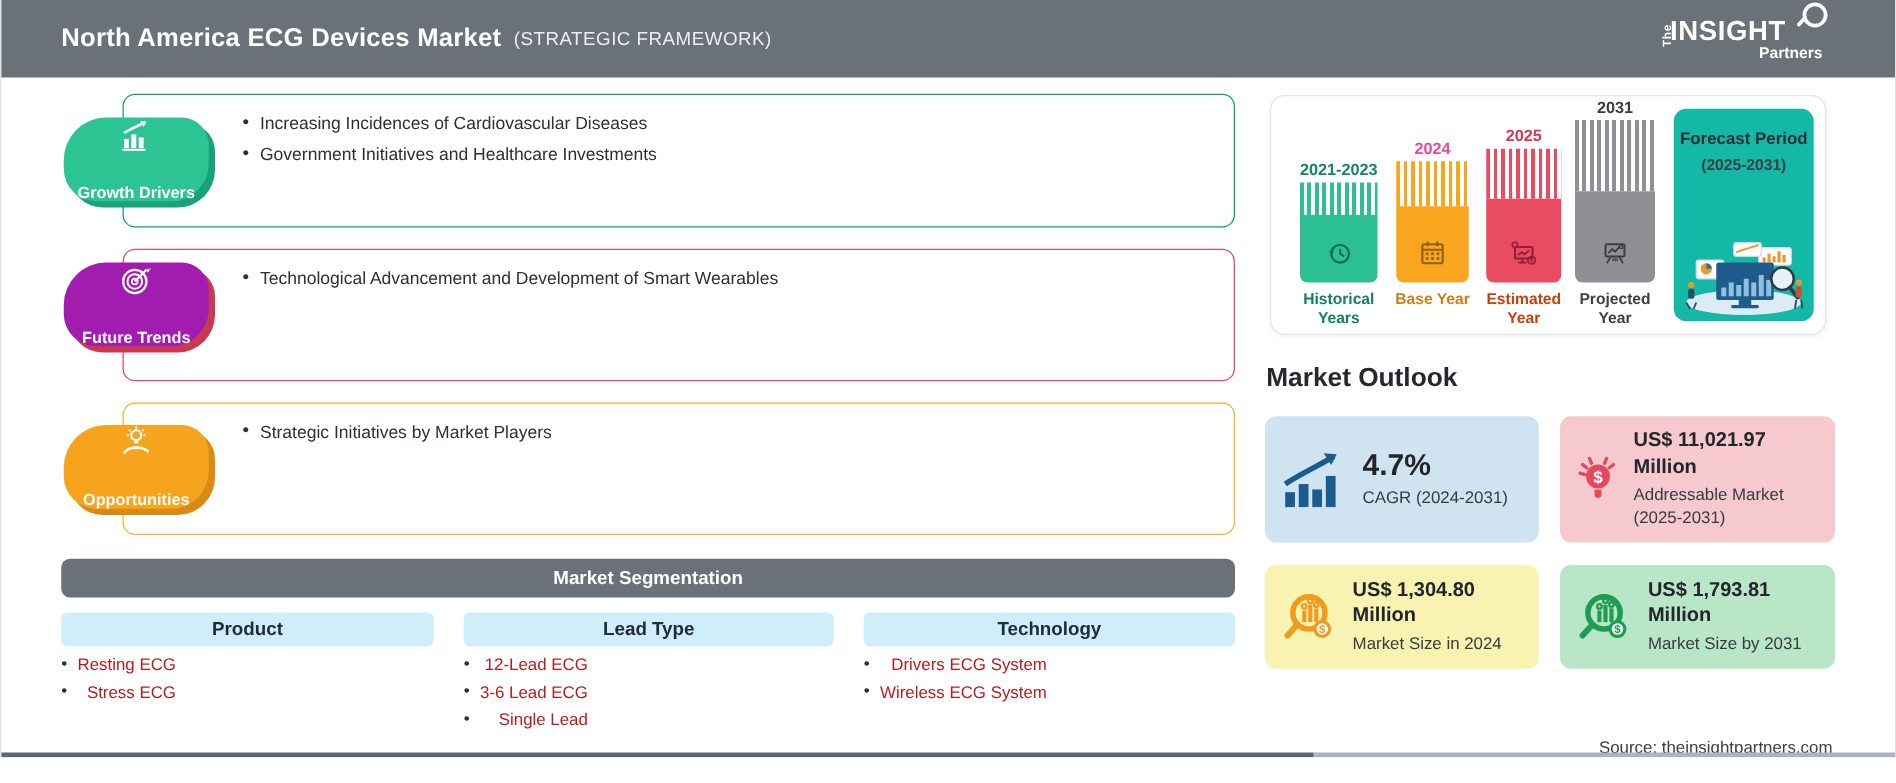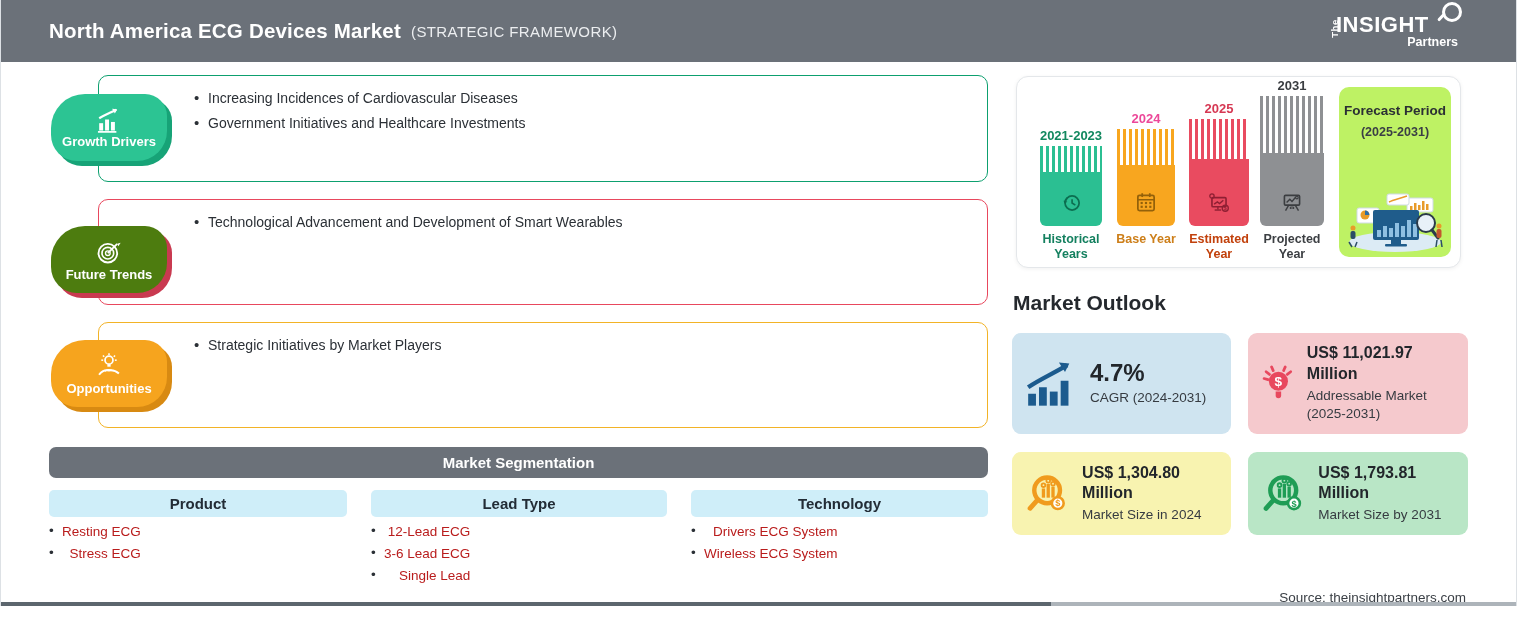--- a/index.html
+++ b/index.html
@@ -19,24 +19,24 @@
   .logo-partners{position:absolute;right:2px;top:26px;font-size:12.5px;font-weight:bold;}
   
   .fbox{position:absolute;left:97px;width:890px;border-radius:10px;background:#fff;box-sizing:border-box;}
   .fbox1{top:75px;height:107px;border:1.5px solid #0da06f;}
   .fbox2{top:199px;height:106px;border:1.5px solid #e8475d;}
   .fbox3{top:322px;height:106px;border:1.5px solid #f2b327;}
   .fbox ul{margin:0;padding:14px 20px 0 95px;list-style:none;}
   .fbox li{font-size:14px;color:#2b3036;margin-bottom:9px;position:relative;padding-left:14px;}
   .fbox li::before{content:"•";position:absolute;left:0;top:-1px;color:#2b3036;font-size:15px;}
   .badge{position:absolute;left:50px;width:116px;height:67px;border-radius:34px 22px 30px 26px;
-         display:flex;flex-direction:column;align-items:center;justify-content:center;gap:1px;color:#fff;z-index:3;}
+         display:flex;flex-direction:column;align-items:center;justify-content:space-between;gap:1px;color:#fff;z-index:3;}
   .badge .blabel{font-size:13px;font-weight:bold;}
   .badge1{top:94px;background:#2cc493;box-shadow:5px 5px 0 #17a377;}
-  .badge2{top:226px;background:#4d7c0f;box-shadow:5px 5px 0 #c93a50;}
+  .badge2{top:210px;background:#a21caf;box-shadow:5px 5px 0 #c93a50;}
   .badge3{top:340px;background:#f6a41e;box-shadow:5px 5px 0 #d88a12;}
   
   .seg-bar{position:absolute;left:48px;top:447px;width:939px;height:31px;background:#6b7179;border-radius:7px;
            color:#fff;font-size:15px;font-weight:bold;text-align:center;line-height:31px;}
   .seg-h{position:absolute;top:490px;height:27px;background:#cfeef9;border-radius:5px;
          font-size:15px;font-weight:bold;color:#222c36;text-align:center;line-height:27px;}
   .seg-h1{left:48px;width:298px;} .seg-h2{left:370px;width:296px;} .seg-h3{left:690px;width:297px;}
   .seg-list{position:absolute;top:524px;margin:0;padding:0;list-style:none;}
   .seg-l1{left:48px;} .seg-l2{left:370px;} .seg-l3{left:690px;}
   .seg-list li{font-size:13.5px;color:#b91c1c;margin-bottom:7px;position:relative;padding-left:13px;text-align:right;}
@@ -63,21 +63,21 @@
   .tyear{position:absolute;text-align:center;font-weight:bold;font-size:13px;}
   .tyear1{left:9px;width:90px;top:51px;color:#12885f;}
   .tyear2{left:100px;width:58px;top:34px;color:#ec4899;}
   .tyear3{left:172px;width:60px;top:24px;color:#d63853;}
   .tyear4{left:243px;width:64px;top:1px;color:#3a3d41;}
   .tlabel{position:absolute;top:155px;text-align:center;font-weight:bold;font-size:12.5px;line-height:1.18;}
   .tlabel1{left:16px;width:76px;color:#14805f;}
   .tlabel2{left:96px;width:66px;color:#cd7f1a;}
   .tlabel3{left:164px;width:76px;color:#c2410c;}
   .tlabel4{left:239px;width:72px;color:#3c3f43;}
-  .fcast{position:absolute;left:322px;top:10px;width:112px;height:170px;background:#bef264;border-radius:10px;text-align:center;}
+  .fcast{position:absolute;left:322px;top:10px;width:112px;height:170px;background:#14b8a6;border-radius:10px;text-align:center;}
   .fcast-title{margin-top:16px;font-size:13.5px;font-weight:bold;color:#2b2f34;line-height:1.25;}
   .fcast-range{margin-top:5px;font-size:12.5px;font-weight:600;color:#3a3f45;}
   .fcast svg{position:absolute;left:50%;bottom:5px;transform:translateX(-50%);}
   
   .mo-title{position:absolute;left:1012px;top:291px;font-size:21px;font-weight:bold;color:#25292e;}
   .card{position:absolute;border-radius:9px;display:flex;align-items:center;padding:0 14px;box-sizing:border-box;gap:12px;}
   .card1{left:1011px;top:333px;width:219px;height:101px;background:#cfe4f0;}
   .card2{left:1247px;top:333px;width:220px;height:101px;background:#f5c9cd;}
   .card3{left:1011px;top:452px;width:219px;height:83px;background:#f8f3b0;}
   .card4{left:1247px;top:452px;width:220px;height:83px;background:#b9e6c6;}

